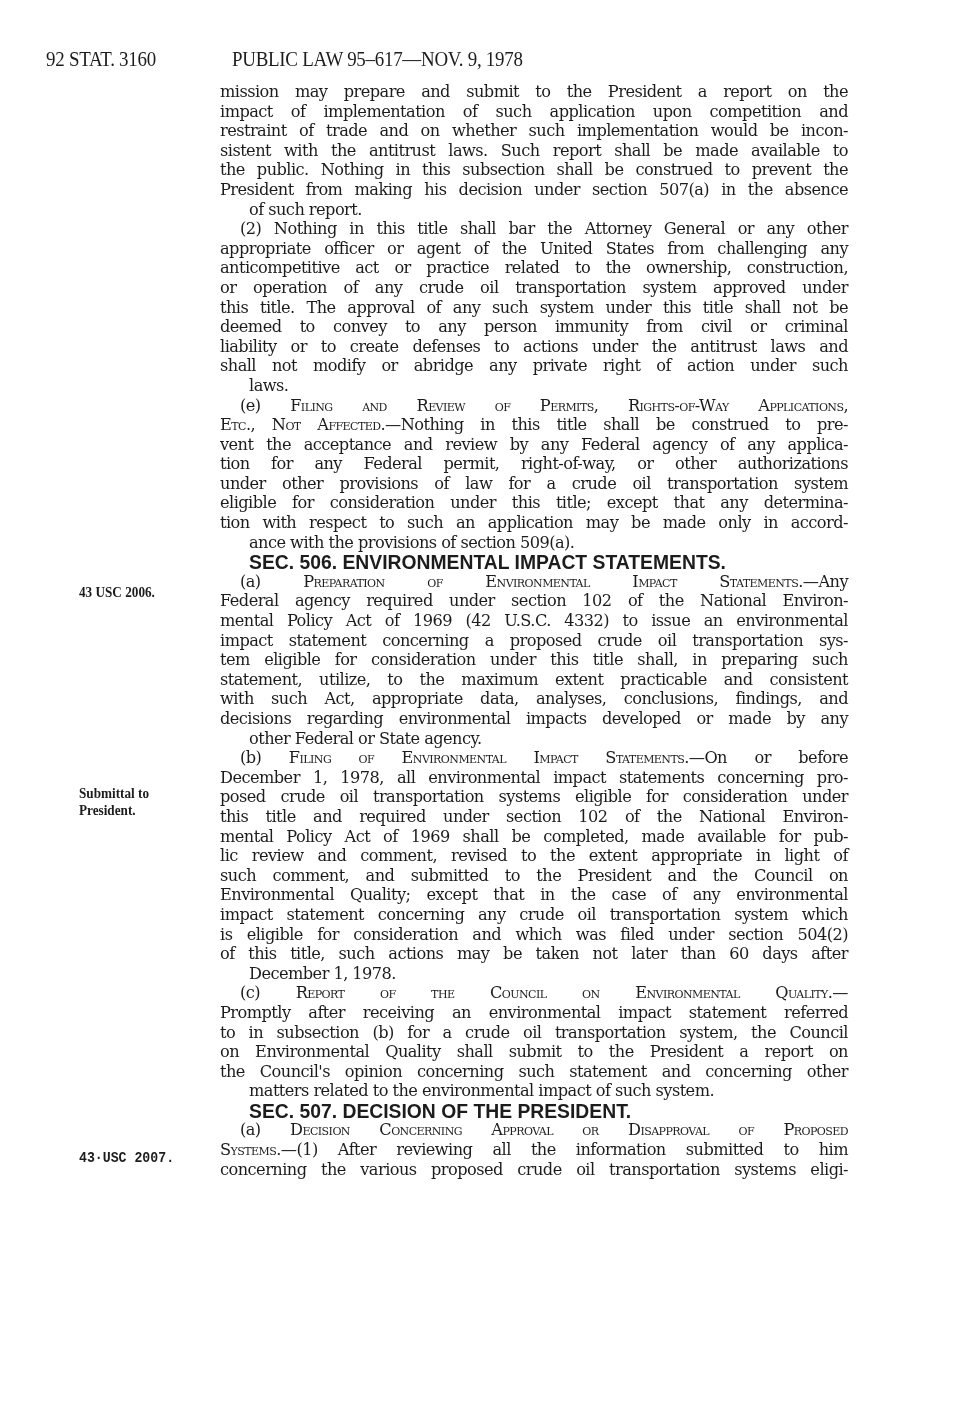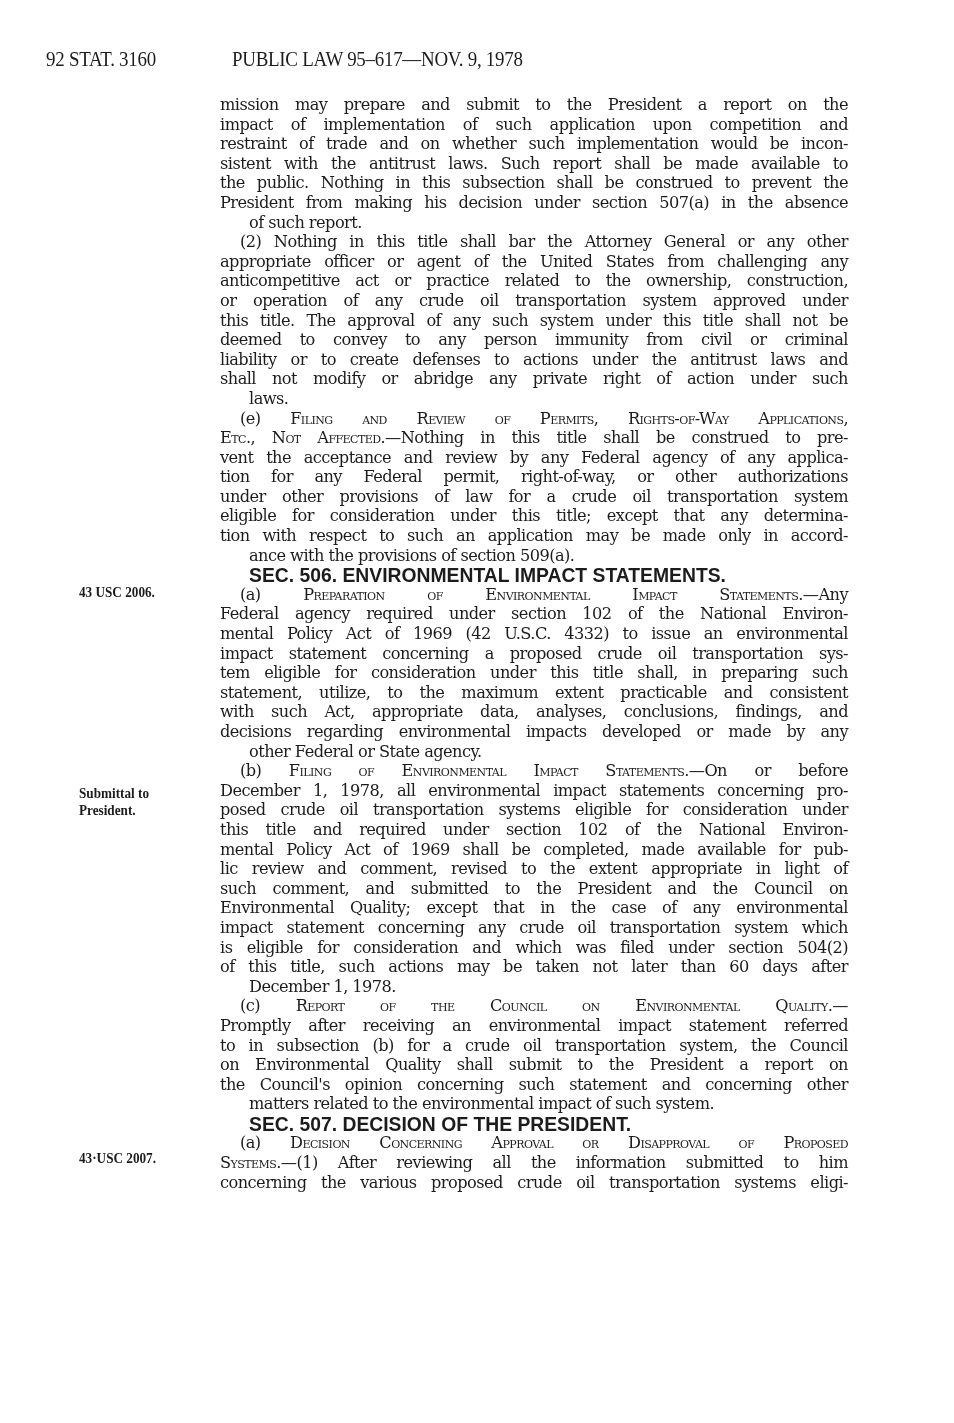--- a/index.html
+++ b/index.html
@@ -5,21 +5,21 @@
   html, body { margin: 0; padding: 0; background: #ffffff; }
   body { width: 954px; height: 1423px; position: relative; overflow: hidden; color: #1c1c1c; }
   .page { position: absolute; left: 0; top: 0; width: 954px; height: 1423px; }
   .running-head {
     position: absolute; top: 46px; left: 46px; width: 860px; height: 30px;
     font-family: "Liberation Serif", serif; font-size: 22px; letter-spacing: -0.3px;
   }
   .rh-left { position: absolute; left: 0; top: 0; transform: scaleX(0.86); transform-origin: left; }
   .rh-center { position: absolute; left: 186px; top: 0; transform: scaleX(0.86); transform-origin: left; }
   .body-col {
-    position: absolute; left: 220px; top: 95px; width: 628px;
+    position: absolute; left: 220px; top: 82px; width: 628px;
     font-family: "DejaVu Serif", serif; font-size: 16.2px; line-height: 19.6px;
     letter-spacing: -0.55px;
   }
   .line { display: block; white-space: nowrap; text-align: justify; text-align-last: justify; height: 19.6px; }
   .line.last { text-align-last: left; margin-left: 29px; }
   .indent { padding-left: 20px; }
   .sc { font-variant: small-caps; }
   .sec-head { font-family: Liberation Sans, sans-serif; font-weight: bold; font-size: 21px; letter-spacing: 0; }
   .sec-head .tight { display: inline-block; transform: scaleX(0.92); transform-origin: left; }
   .margin-note {
@@ -39,21 +39,21 @@
     <span class="rh-center">PUBLIC LAW 95–617—NOV. 9, 1978</span>
   </div>
 
   <div class="margin-note bold" style="top:584px;">
     <span>43 USC 2006.</span>
   </div>
   <div class="margin-note bold" style="top:785px;">
     <span>Submittal to</span><br>
     <span>President.</span>
   </div>
-  <div class="margin-note bold" style="top:1150px;">
+  <div class="margin-note bold" style="top:1150px;font-family:Liberation Mono, monospace;">
     <span>43·USC 2007.</span>
   </div>
 
   <div class="body-col">
 
     <div>
       <span class="line">mission may prepare and submit to the President a report on the</span>
       <span class="line">impact of implementation of such application upon competition and</span>
       <span class="line">restraint of trade and on whether such implementation would be incon-</span>
       <span class="line">sistent with the antitrust laws. Such report shall be made available to</span>

